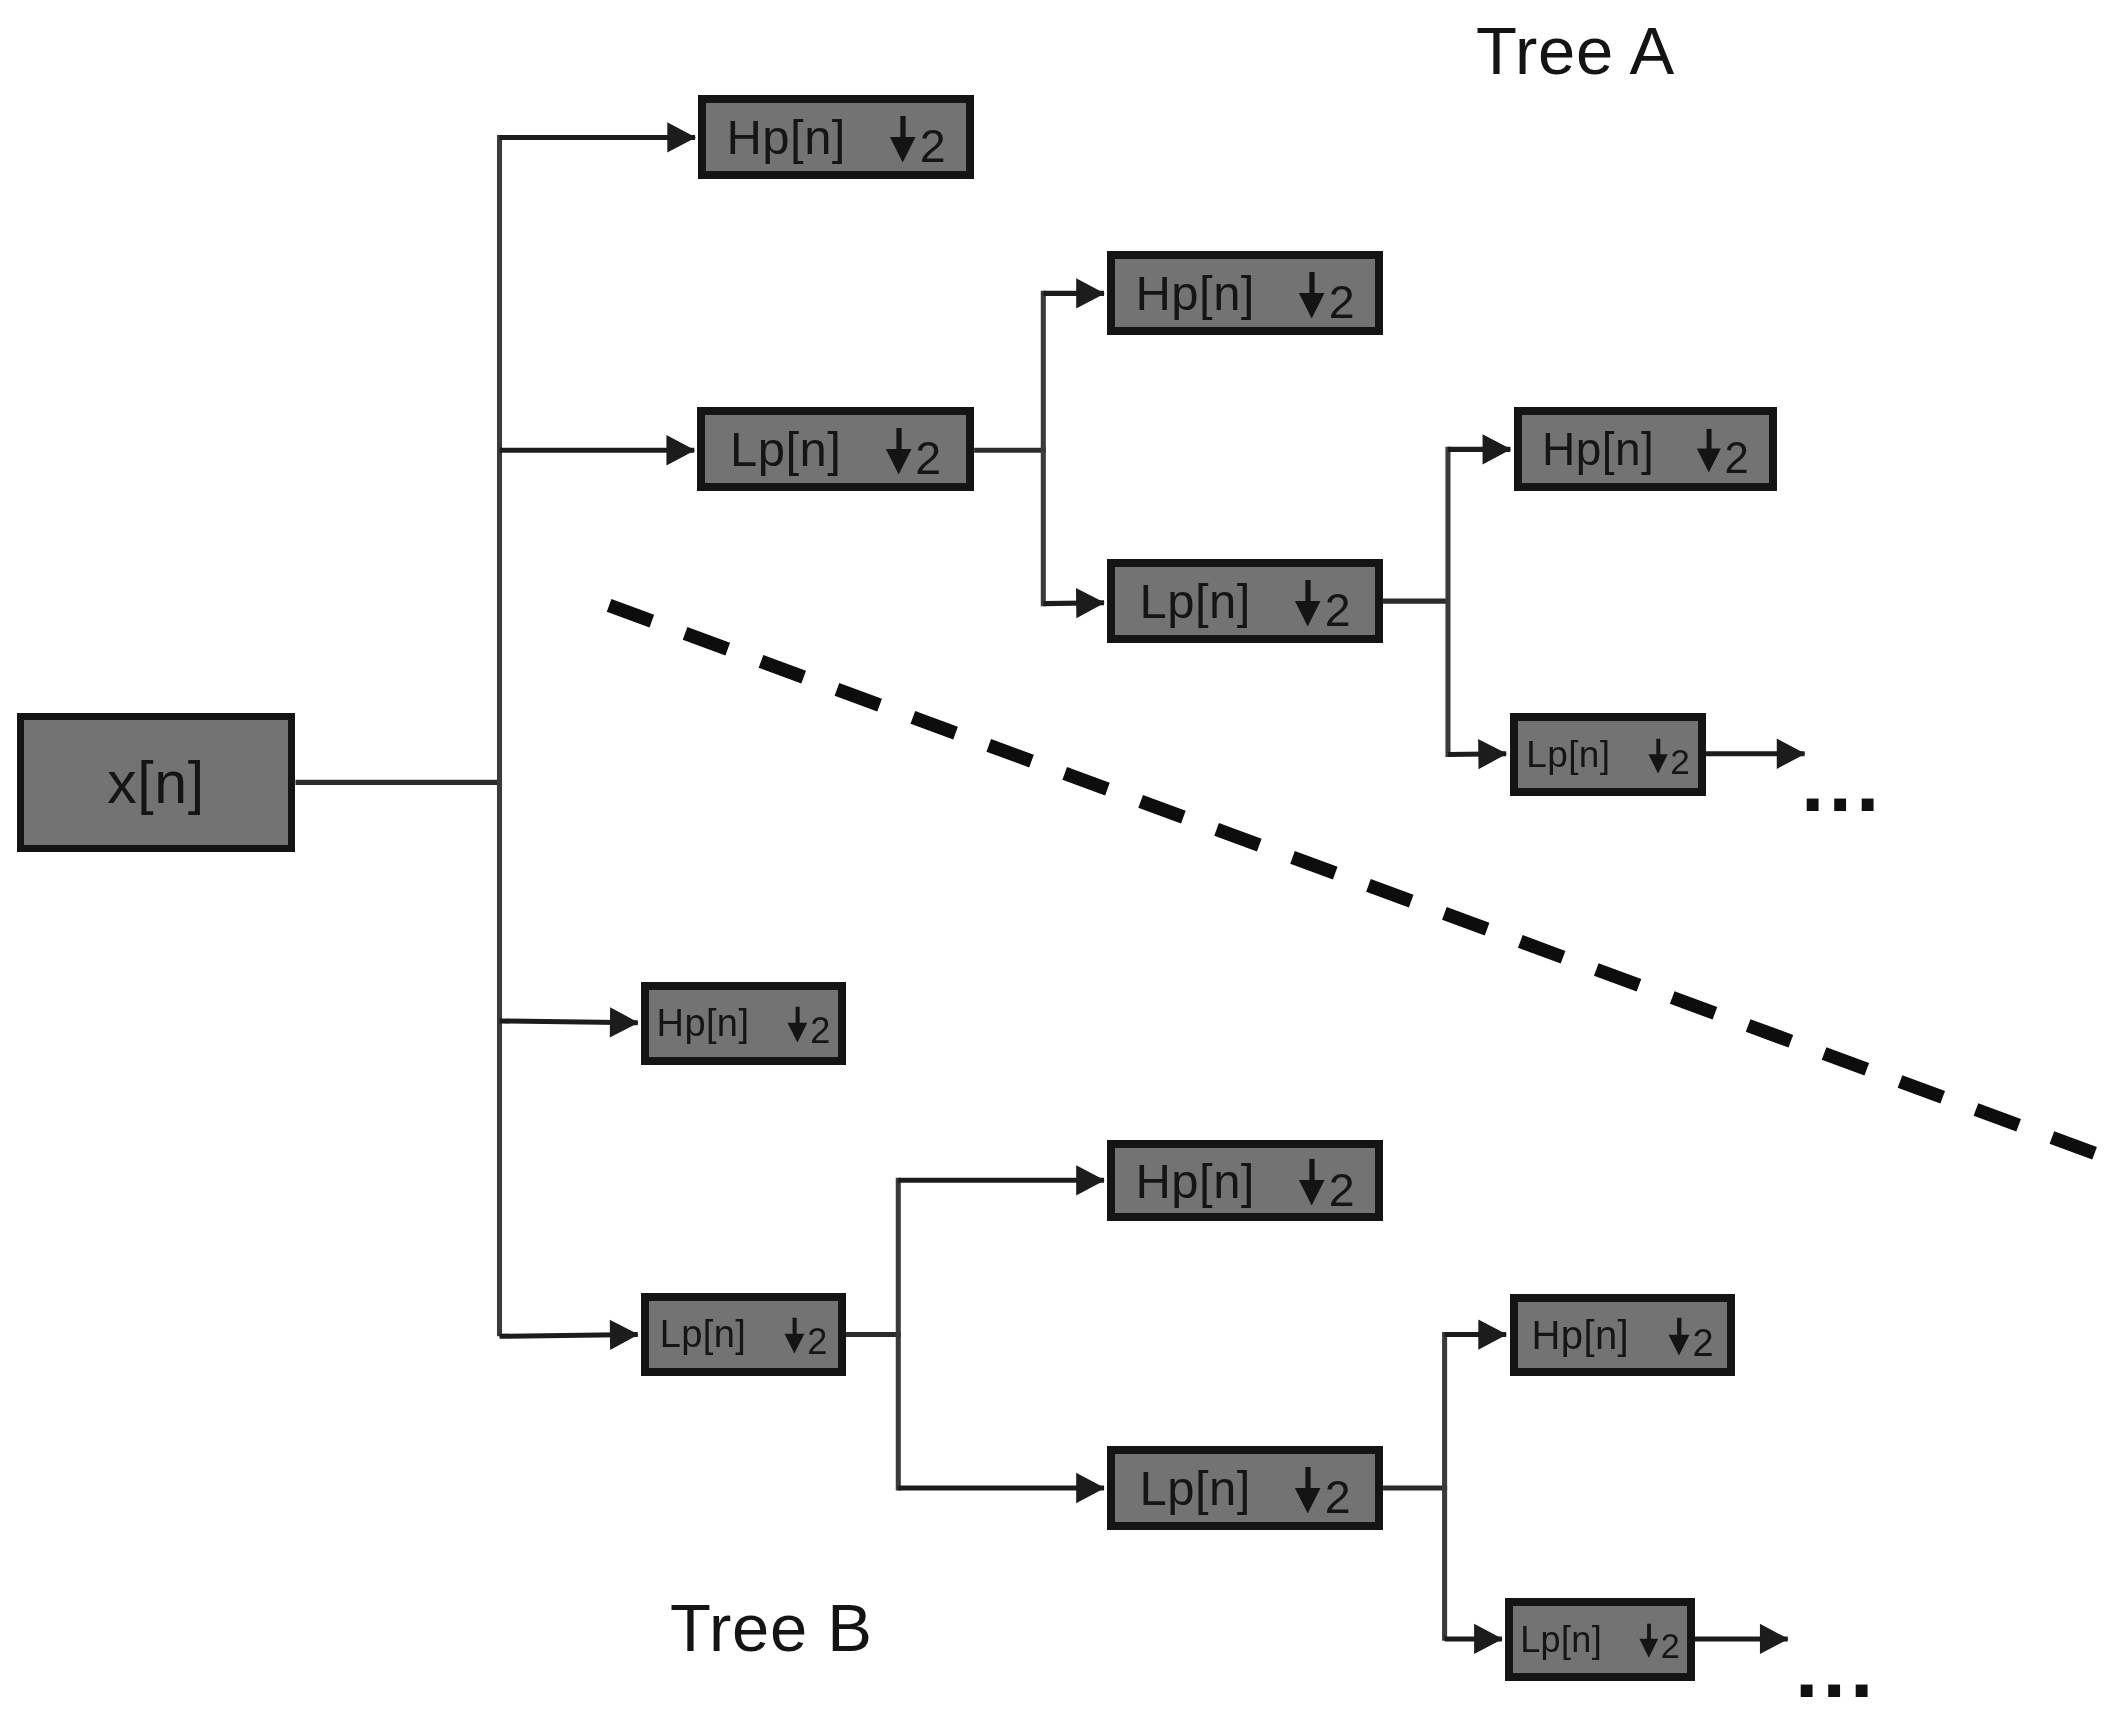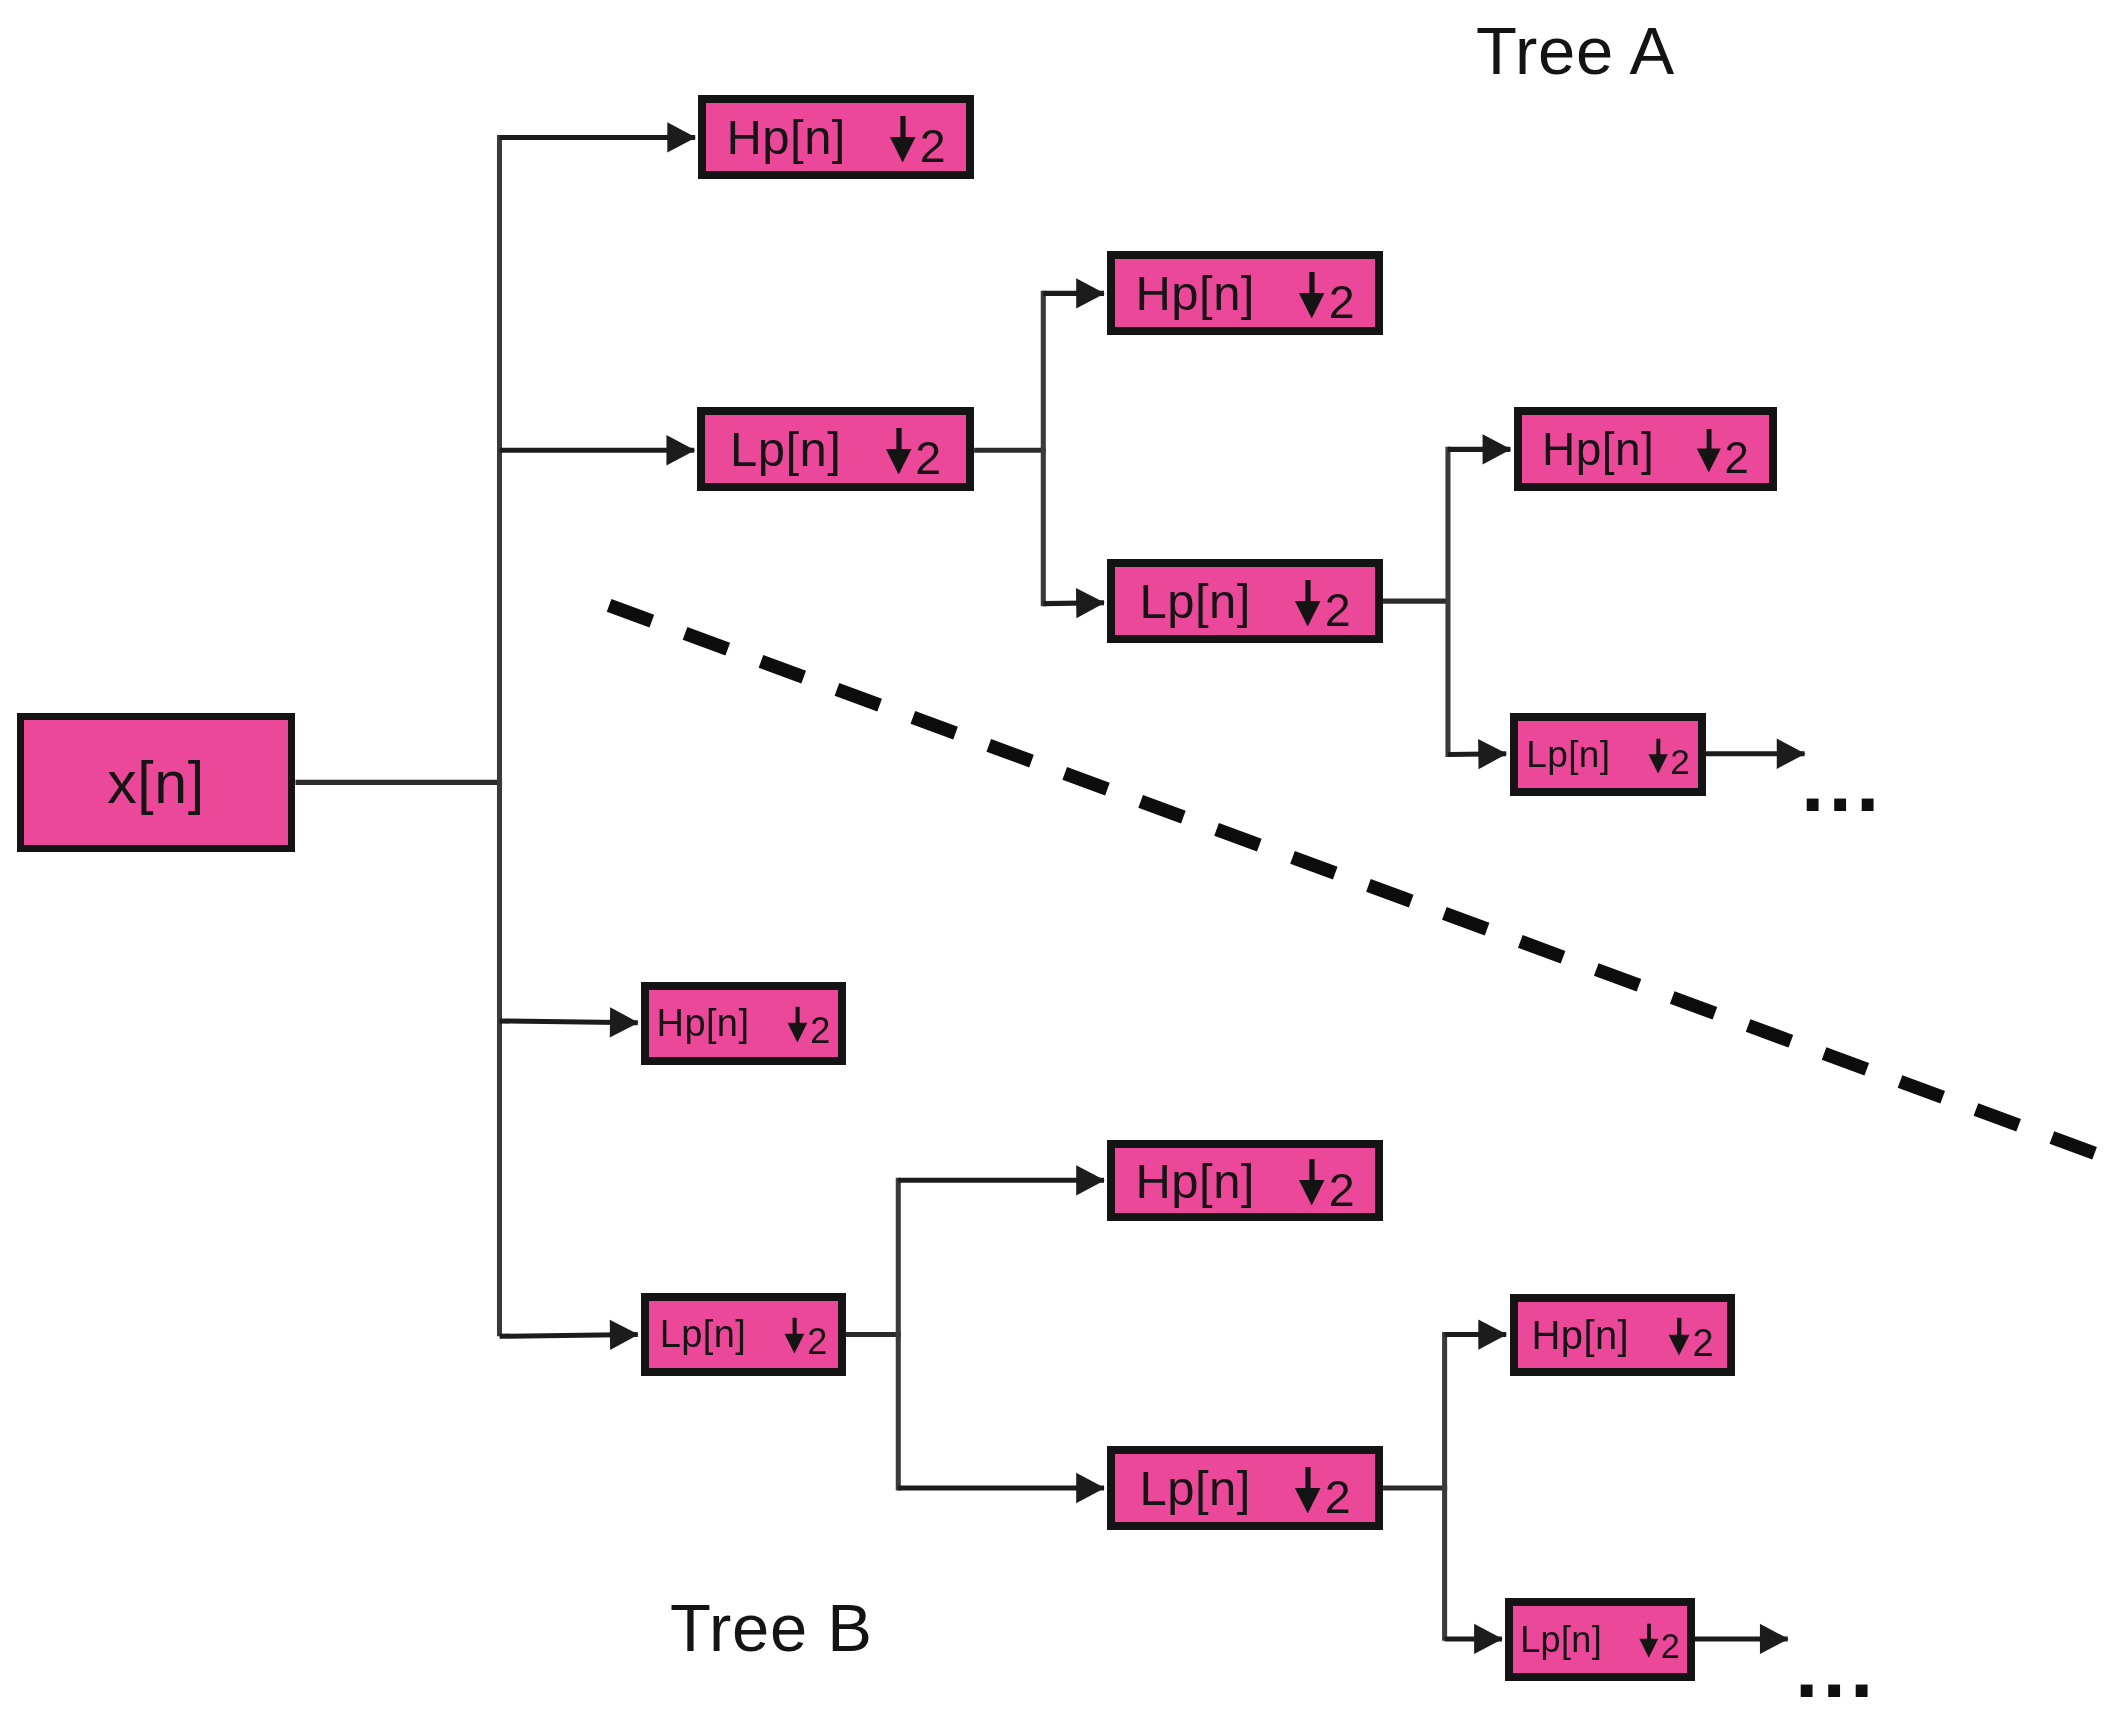--- a/index.html
+++ b/index.html
@@ -10,21 +10,21 @@
     background: #ffffff;
     font-family: "Liberation Sans", "DejaVu Sans", sans-serif;
     color: #151515;
     overflow: hidden;
   }
   .wires { position: absolute; left: 0; top: 0; }
   .node {
     position: absolute;
     box-sizing: border-box;
     border: 8.4px solid #141414;
-    background: #ec4899;
+    background: #737373;
     display: flex;
     align-items: center;
     justify-content: center;
     white-space: nowrap;
     color: #151515;
     gap: 17px;
   }
   .node.input { border-width: 7.6px; }
   .filter-label { letter-spacing: 0.01em; }
   .down-group {

